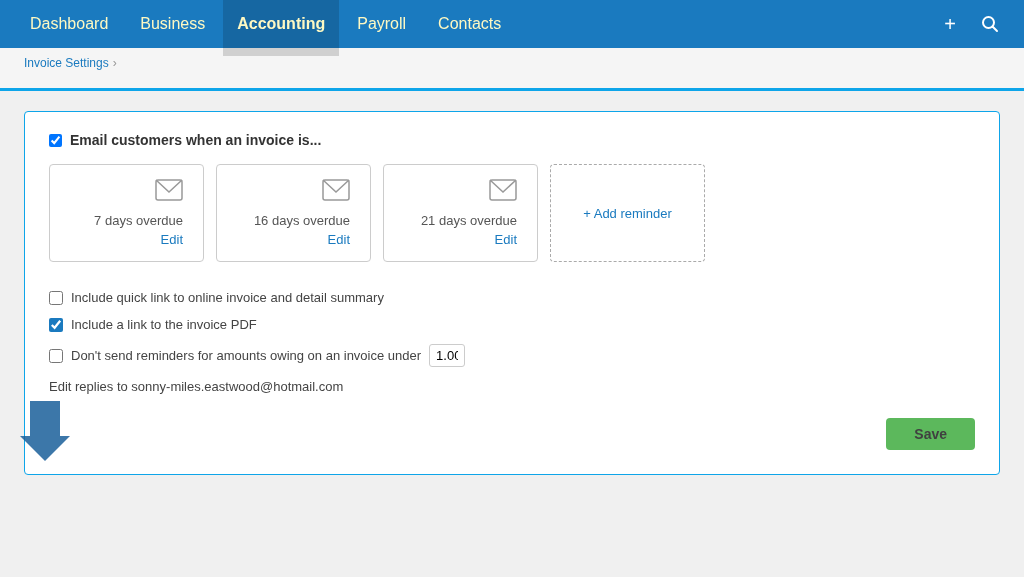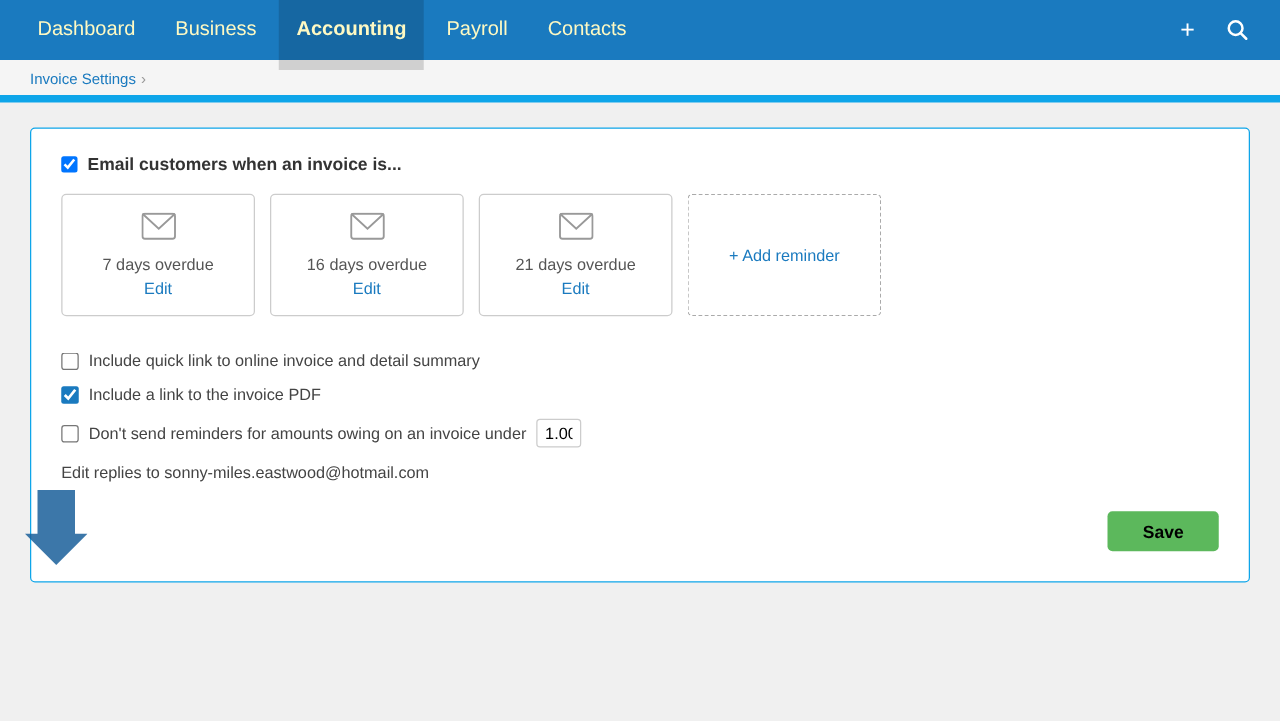--- a/index.html
+++ b/index.html
@@ -34,22 +34,22 @@
       align-items: center;
       justify-content: center;
       cursor: pointer;
       font-size: 20px;
       border-radius: 4px;
     }
 
     
     .breadcrumb-bar {
       background: #f5f5f5;
-      padding: 8px 24px 0;
-      border-bottom: 6px solid #0ea5e9;
+      padding: 8px 24px 12px;
+      border-bottom: 3px solid #0ea5e9;
     }
     .breadcrumb { font-size: 12px; color: #1a7abf; display: flex; align-items: center; gap: 4px; margin-bottom: 6px; }
     .breadcrumb-sep { color: #999; }
     .breadcrumb-link { cursor: pointer; text-decoration: none; color: #1a7abf; }
     .page-title { font-size: 22px; font-weight: bold; color: #333; padding-bottom: 12px; }
 
     
     .main-content { padding: 20px 24px; }
 
     
@@ -73,21 +73,21 @@
     
     .reminders-row {
       display: flex;
       gap: 12px;
       margin-bottom: 28px;
     }
     .reminder-card {
       border: 1px solid #ccc;
       border-radius: 4px;
       padding: 14px 20px;
-      text-align: center;
+      text-align: right;
       min-width: 155px;
       background: #fff;
     }
     .reminder-card .mail-icon {
       font-size: 22px;
       color: #888;
       margin-bottom: 6px;
     }
     .reminder-card .days-label {
       font-size: 13px;
@@ -129,21 +129,21 @@
     }
 
     
     .card-footer {
       display: flex;
       justify-content: flex-end;
       margin-top: 24px;
     }
     .save-btn {
       background: #5cb85c;
-      color: #000000;
+      color: #404040;
       border: none;
       padding: 8px 28px;
       border-radius: 4px;
       font-size: 14px;
       cursor: pointer;
       font-weight: bold;
     }
 
     
     .arrow-indicator {

